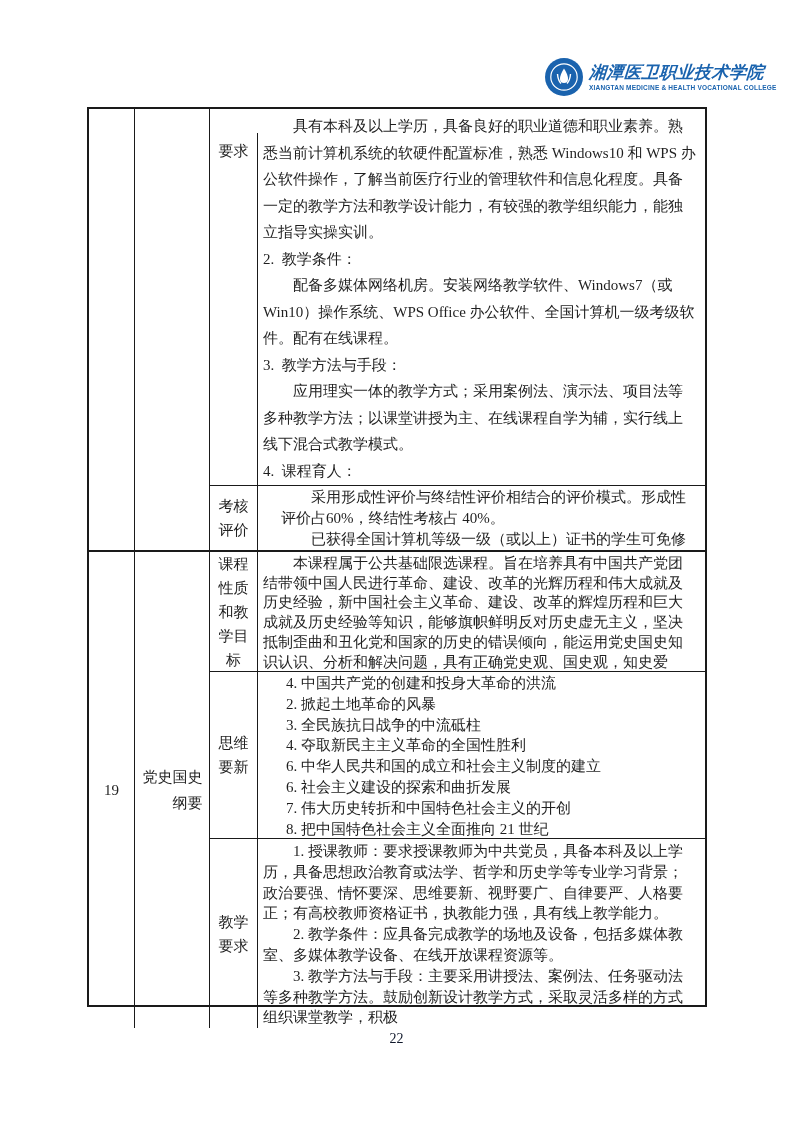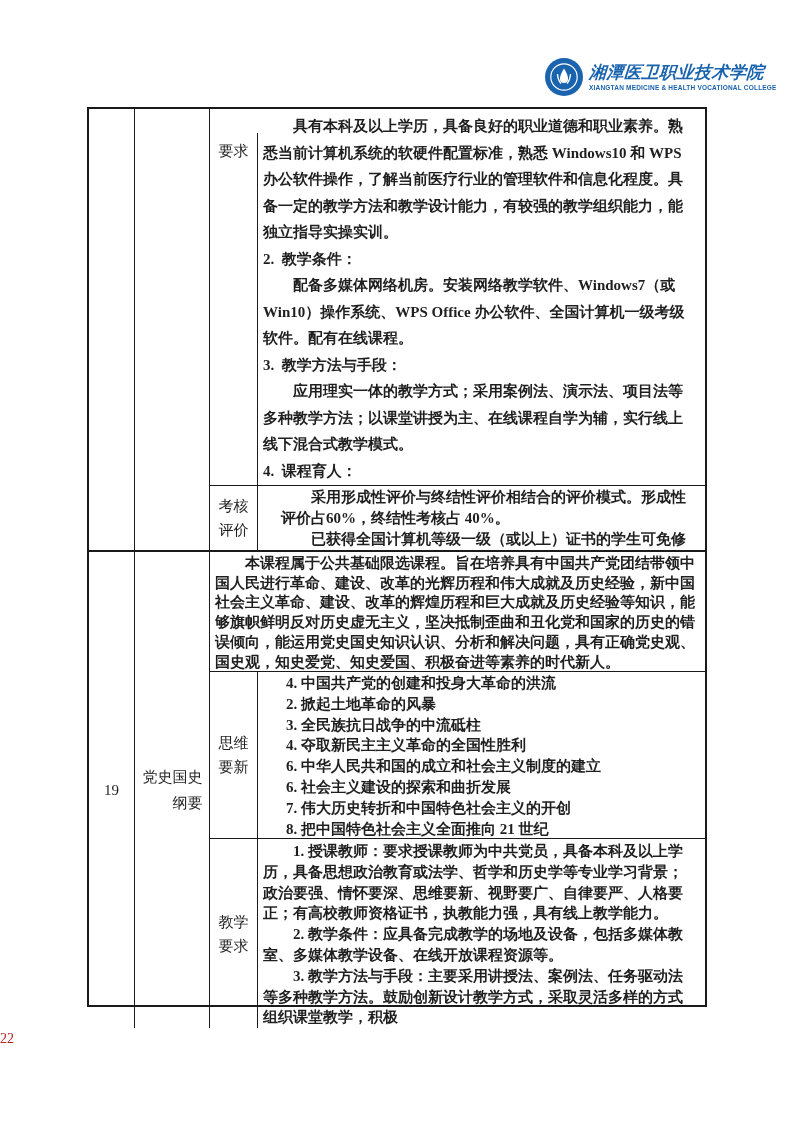--- a/index.html
+++ b/index.html
@@ -54,33 +54,33 @@
   .label-cell.top-align { align-items: flex-start; padding-top: 6px; margin-top: 24px; }
   .label-inner {
     display: block; width: 31px; text-align: center;
     word-break: break-all; line-height: 24px;
   }
   .name-inner {
     display: block; width: 61px; text-align: right;
     word-break: break-all; line-height: 26px;
   }
   .content-cell { flex: 1; overflow: hidden; padding: 4px 8px 0 5px; }
-  .content-cell p { white-space: pre-wrap; font-weight: bold; }
+  .content-cell p { white-space: pre-wrap; }
   .ind { text-indent: 2em; }
   .lh-a p { line-height: 26.5px; }
   .lh-b { padding-top: 1px; } .lh-b p { line-height: 21px; }
   .lh-c { padding-top: 2px; } .lh-c p { line-height: 19.7px; }
   .lh-d { padding-top: 1px; padding-left: 28px; } .lh-d p { line-height: 20.8px; }
   .lh-e { padding-top: 2px; } .lh-e p { line-height: 20.8px; }
   .num { font-size: 15px; }
 
   
   .footer {
     position: absolute; left: 0; top: 1031px; width: 100%;
-    text-align: left; font-size: 14px; color: #b91c1c;
+    text-align: center; font-size: 14px; color: #0f172a;
   }
 </style>
 </head>
 <body>
 
 <div class="page">
 
   <div class="logo">
     <svg class="logo-icon" width="40" height="40" viewBox="0 0 40 40">
       <circle cx="20" cy="20" r="19" fill="#1a63ae"></circle>
@@ -129,20 +129,23 @@
 
     <div class="sr sr2">
       <div class="c1">
         <span class="num">19</span>
       </div>
       <div class="c2">
         <span class="name-inner">党史国史纲要</span>
       </div>
       <div class="rightcol">
         <div class="subrow rc">
+          <div class="label-cell">
+            <span class="label-inner">课程性质和教学目标</span>
+          </div>
           <div class="content-cell lh-c">
             <p class="ind">本课程属于公共基础限选课程。旨在培养具有中国共产党团结带领中国人民进行革命、建设、改革的光辉历程和伟大成就及历史经验，新中国社会主义革命、建设、改革的辉煌历程和巨大成就及历史经验等知识，能够旗帜鲜明反对历史虚无主义，坚决抵制歪曲和丑化党和国家的历史的错误倾向，能运用党史国史知识认识、分析和解决问题，具有正确党史观、国史观，知史爱党、知史爱国、积极奋进等素养的时代新人。</p>
           </div>
         </div>
         <div class="subrow rd">
           <div class="label-cell">
             <span class="label-inner">思维要新</span>
           </div>
           <div class="content-cell lh-d">
             <p>4. 中国共产党的创建和投身大革命的洪流</p>

